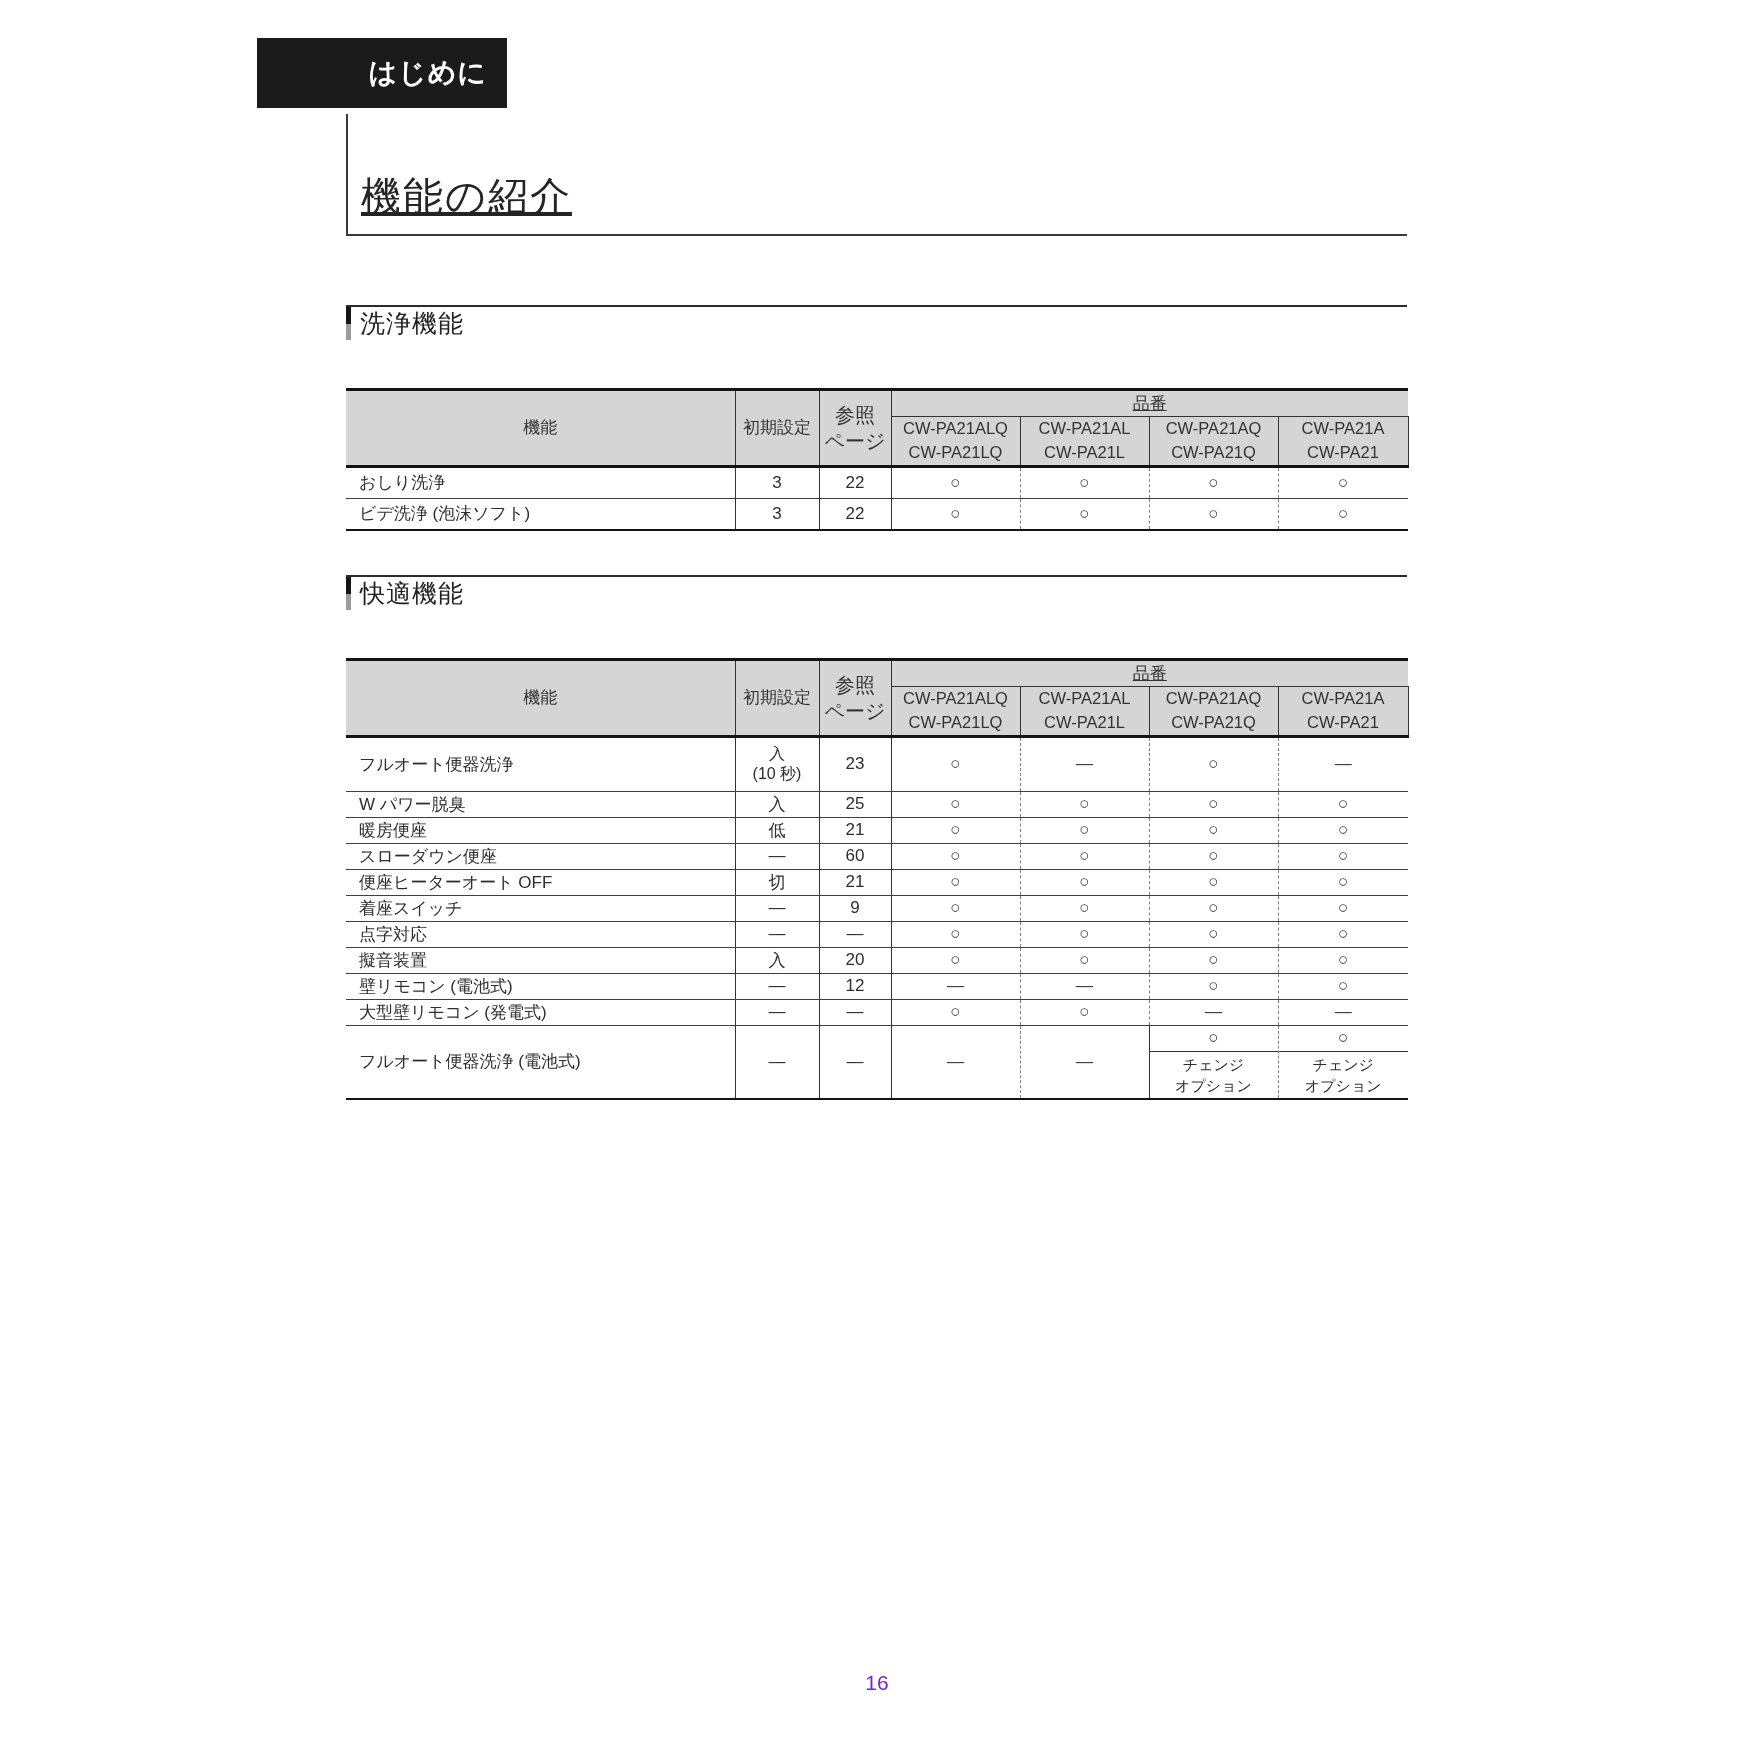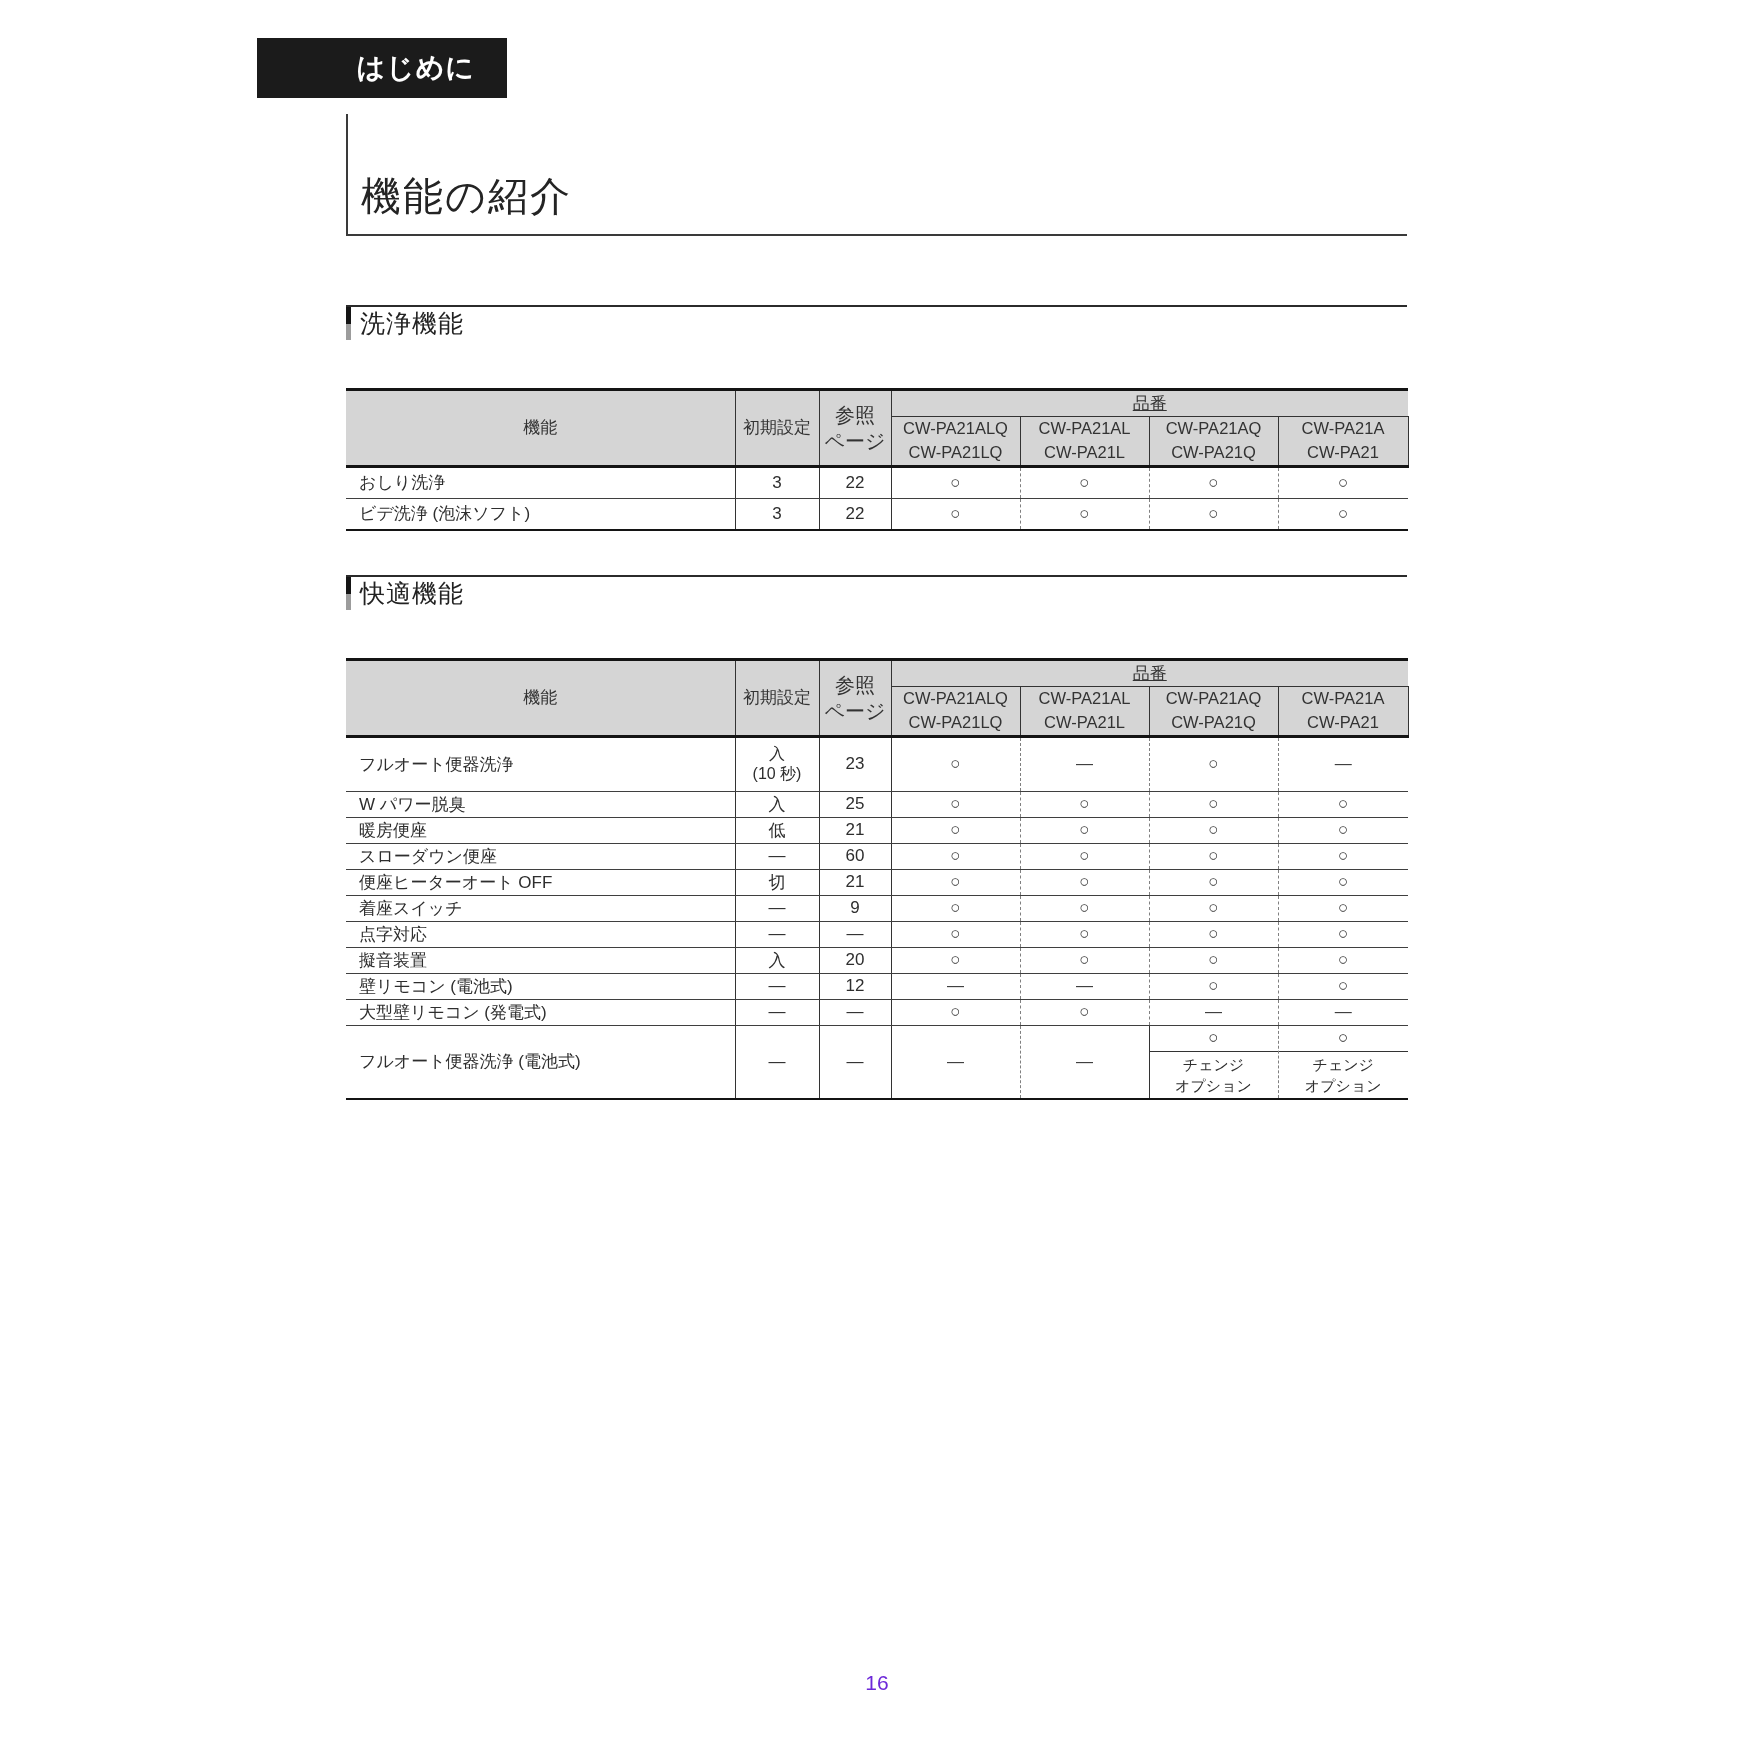--- a/index.html
+++ b/index.html
@@ -4,35 +4,35 @@
 <style>
   html,body { margin:0; padding:0; }
   body {
     width:1754px; height:1754px; background:#ffffff; position:relative;
     font-family:"Liberation Sans","DejaVu Sans",sans-serif; color:#2e2e2e;
     overflow:hidden;
   }
 
   
   .chapter-tab {
-    position:absolute; left:257px; top:38px; width:250px; height:60px;
+    position:absolute; left:257px; top:38px; width:250px; height:70px;
     background:#1b1b1b; color:#ffffff; font-weight:bold; font-size:28px;
     display:flex; align-items:center; justify-content:flex-end;
-    padding-right:32px; box-sizing:border-box; letter-spacing:1px;
+    padding-right:20px; box-sizing:border-box; letter-spacing:1px;
   }
 
   
   .title-block {
     position:absolute; left:346px; top:114px; width:1061px; height:122px;
     border-left:2px solid #3a3a3a; border-bottom:2px solid #3a3a3a;
     box-sizing:border-box;
   }
   .title-block h1 {
     position:absolute; left:13px; bottom:10px; margin:0;
-    font-size:40px; font-weight:normal; color:#242424; letter-spacing:2px;
+    font-size:40px; font-weight:normal; color:#242424; letter-spacing:2px;text-decoration:underline;
   }
 
   
   .section-head {
     position:absolute; left:346px; width:1061px; box-sizing:border-box;
     border-top:2px solid #2b2b2b; 
     display:flex; align-items:center; gap:9px;
   }
   #sec1 { top:305px; }
   #sec2 { top:575px; }

